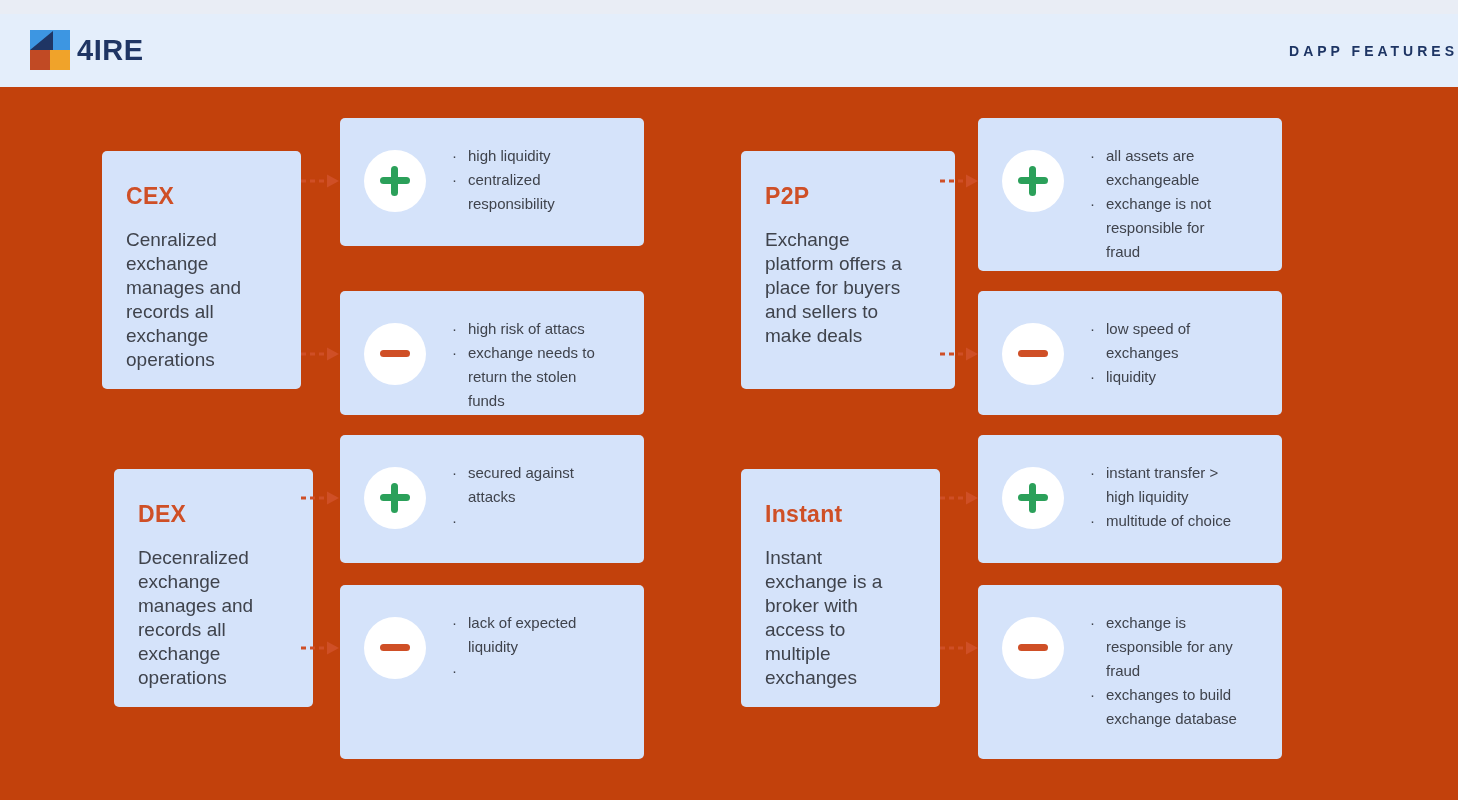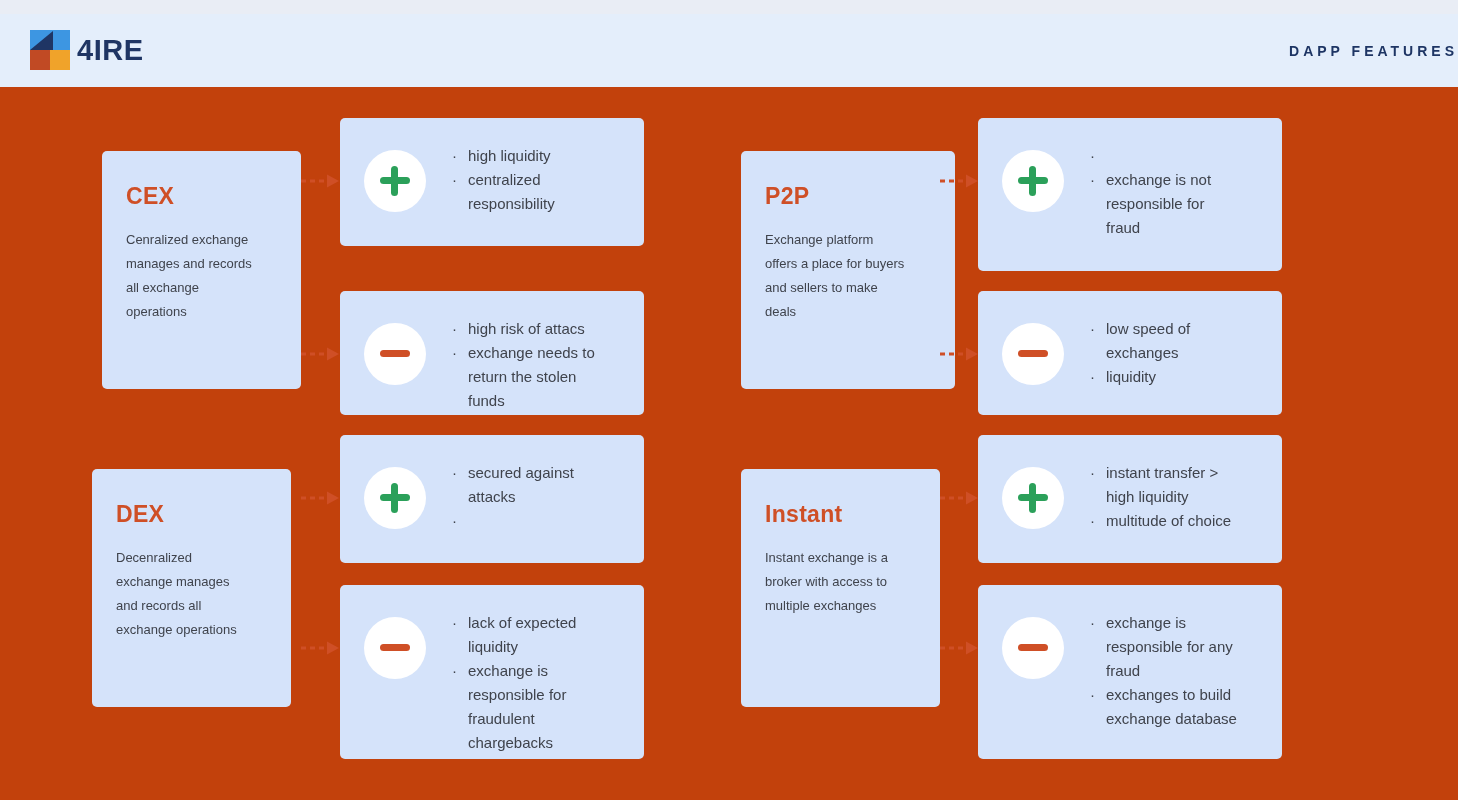--- a/index.html
+++ b/index.html
@@ -20,21 +20,21 @@
     font-size:29px; font-weight:800; color:#1F3564; letter-spacing:0.5px;
   }
   .page-title {
     position:absolute; left:0; right:0; top:29px; text-align:right;
     font-size:14px; font-weight:700; color:#1E3564; letter-spacing:4px;
   }
   
   .card { position:absolute; background:#D5E3FA; border-radius:5px; }
   .type-card { padding:32px 47px 0 24px; }
   .type-title { font-size:23px; font-weight:700; color:#CF4F26; margin-bottom:18px; letter-spacing:0.3px; }
-  .type-desc { font-size:13px; line-height:24px; color:#3F434C; }
+  .type-desc { font-size:19px; line-height:24px; color:#3F434C; }
   .pc-card { padding:26px 44px 0 112px; }
   .pc-list { list-style:none; }
   .pc-list li { display:flex; font-size:15px; line-height:24px; color:#3F434C; }
   .pc-list .dot { flex:none; width:16px; color:#3F434C; }
   
   .sign { position:absolute; left:24px; top:32px; width:62px; height:62px;
           background:#FFFFFF; border-radius:50%; }
   .sign i { position:absolute; display:block; border-radius:3.5px; }
   .sign .bar-h { left:16px; top:27px; width:30px; height:7px; }
   .sign .bar-v { left:27px; top:16px; width:7px; height:30px; }
@@ -100,21 +100,21 @@
           <span class="dot">·</span>
           <span>high risk of attacs</span>
         </li>
       <li>
           <span class="dot">·</span>
           <span>exchange needs to return the stolen funds</span>
         </li>
     </ul>
   </div>
 
-  <div class="card type-card" style="left:92px; top:455px; width:199px; height:238px;">
+  <div class="card type-card" style="left:114px; top:455px; width:199px; height:238px;">
     <div class="type-title">DEX</div>
     <div class="type-desc">Decenralized exchange manages and records all exchange operations</div>
   </div>
 
   <svg class="arrow" style="left:300px; top:477px;" viewBox="0 0 40 14">
     <line x1="1" y1="7" x2="27" y2="7" stroke="#CF4F26" stroke-width="3" stroke-dasharray="5 4"></line>
     <polygon points="27,0.5 39,7 27,13.5" fill="#CF4F26"></polygon>
   </svg>
   <div class="card pc-card" style="left:340px; top:421px; width:304px; height:128px;">
     <div class="sign plus">
@@ -140,21 +140,20 @@
     <div class="sign minus">
         <i class="bar-h"></i>
       </div>
     <ul class="pc-list">
       <li>
           <span class="dot">·</span>
           <span>lack of expected liquidity</span>
         </li>
       <li>
           <span class="dot">·</span>
-          <span>exchange is responsible for fraudulent chargebacks</span>
         </li>
     </ul>
   </div>
 
   <div class="card type-card" style="left:741px; top:137px; width:214px; height:238px;">
     <div class="type-title">P2P</div>
     <div class="type-desc">Exchange platform offers a place for buyers and sellers to make deals</div>
   </div>
 
   <svg class="arrow" style="left:939px; top:160px;" viewBox="0 0 40 14">
@@ -162,20 +161,21 @@
     <polygon points="27,0.5 39,7 27,13.5" fill="#CF4F26"></polygon>
   </svg>
   <div class="card pc-card" style="left:978px; top:104px; width:304px; height:153px;">
     <div class="sign plus">
         <i class="bar-h"></i>
         <i class="bar-v"></i>
       </div>
     <ul class="pc-list">
       <li>
           <span class="dot">·</span>
+          <span>all assets are exchangeable</span>
         </li>
       <li>
           <span class="dot">·</span>
           <span>exchange is not responsible for fraud</span>
         </li>
     </ul>
   </div>
 
   <svg class="arrow" style="left:939px; top:333px;" viewBox="0 0 40 14">
     <line x1="1" y1="7" x2="27" y2="7" stroke="#CF4F26" stroke-width="3" stroke-dasharray="5 4"></line>

